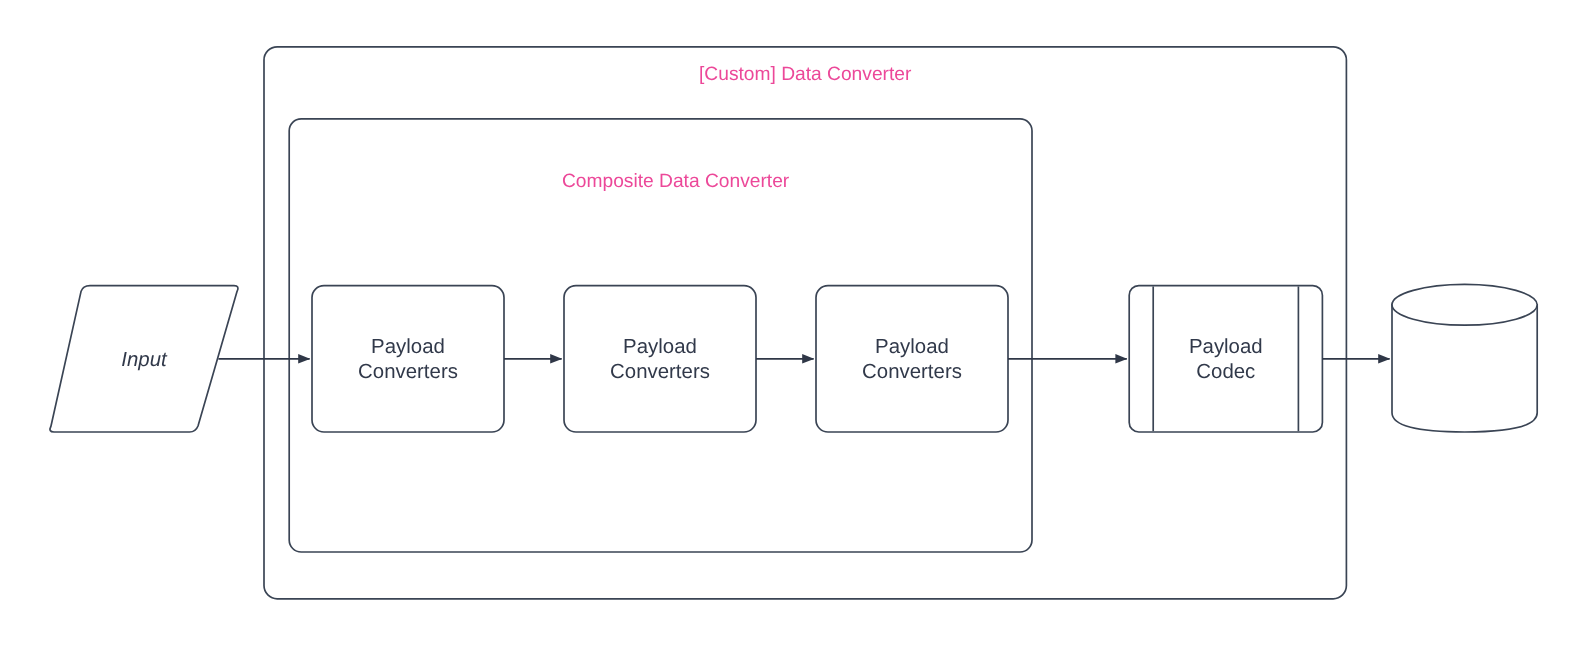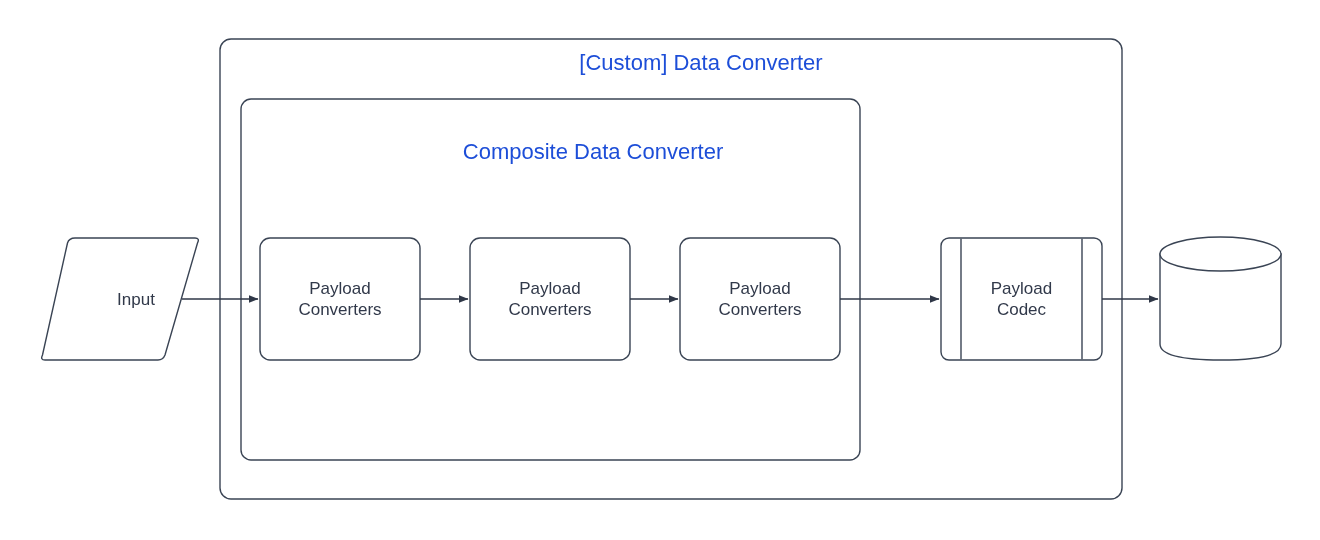--- a/index.html
+++ b/index.html
@@ -35,28 +35,27 @@
     line-height: 21px;
     text-align: center;
     white-space: pre-line;
     pointer-events: none;
     display: flex;
     align-items: center;
     justify-content: center;
   }
   .group-title {
     position: absolute;
-    color: #1d4ed8;
+    color: #ec4899;
     font-family: "Liberation Sans", sans-serif;
-    font-size: 22px;
+    font-size: 16px;
     line-height: 21px;
     text-align: center;
     white-space: pre-line;
     pointer-events: none;
-    margin-left: 30px;
   }
   .hit {
     position: absolute;
     background: transparent;
   }
 </style>
 </head>
 <body>
 
 <div id="diagram-root">
@@ -106,21 +105,21 @@
     <line x1="420" y1="299" x2="468" y2="299" stroke="#2f3747" stroke-width="1.4" marker-end="url(#arrowFilled)"></line>
     <line x1="630" y1="299" x2="678" y2="299" stroke="#2f3747" stroke-width="1.4" marker-end="url(#arrowFilled)"></line>
     <line x1="840" y1="299" x2="939" y2="299" stroke="#2f3747" stroke-width="1.4" marker-end="url(#arrowFilled)"></line>
     <line x1="1102" y1="299" x2="1158" y2="299" stroke="#2f3747" stroke-width="1.4" marker-end="url(#arrowFilled)"></line>
   </svg>
 
   <div class="group-title" style="left:220px; top:52px; width:902px;">[Custom] Data Converter</div>
 
   <div class="group-title" style="left:241px; top:141px; width:644px;">Composite Data Converter</div>
 
-  <div class="node-label" style="left:56px; top:238px; width:160px; height:122px;">Input</div>
+  <div class="node-label" style="left:40px; top:238px; width:160px; height:122px;font-style:italic;">Input</div>
 
   <div class="node-label" style="left:260px; top:238px; width:160px; height:122px;">Payload
 Converters</div>
 
   <div class="node-label" style="left:470px; top:238px; width:160px; height:122px;">Payload
 Converters</div>
 
   <div class="node-label" style="left:680px; top:238px; width:160px; height:122px;">Payload
 Converters</div>
 

